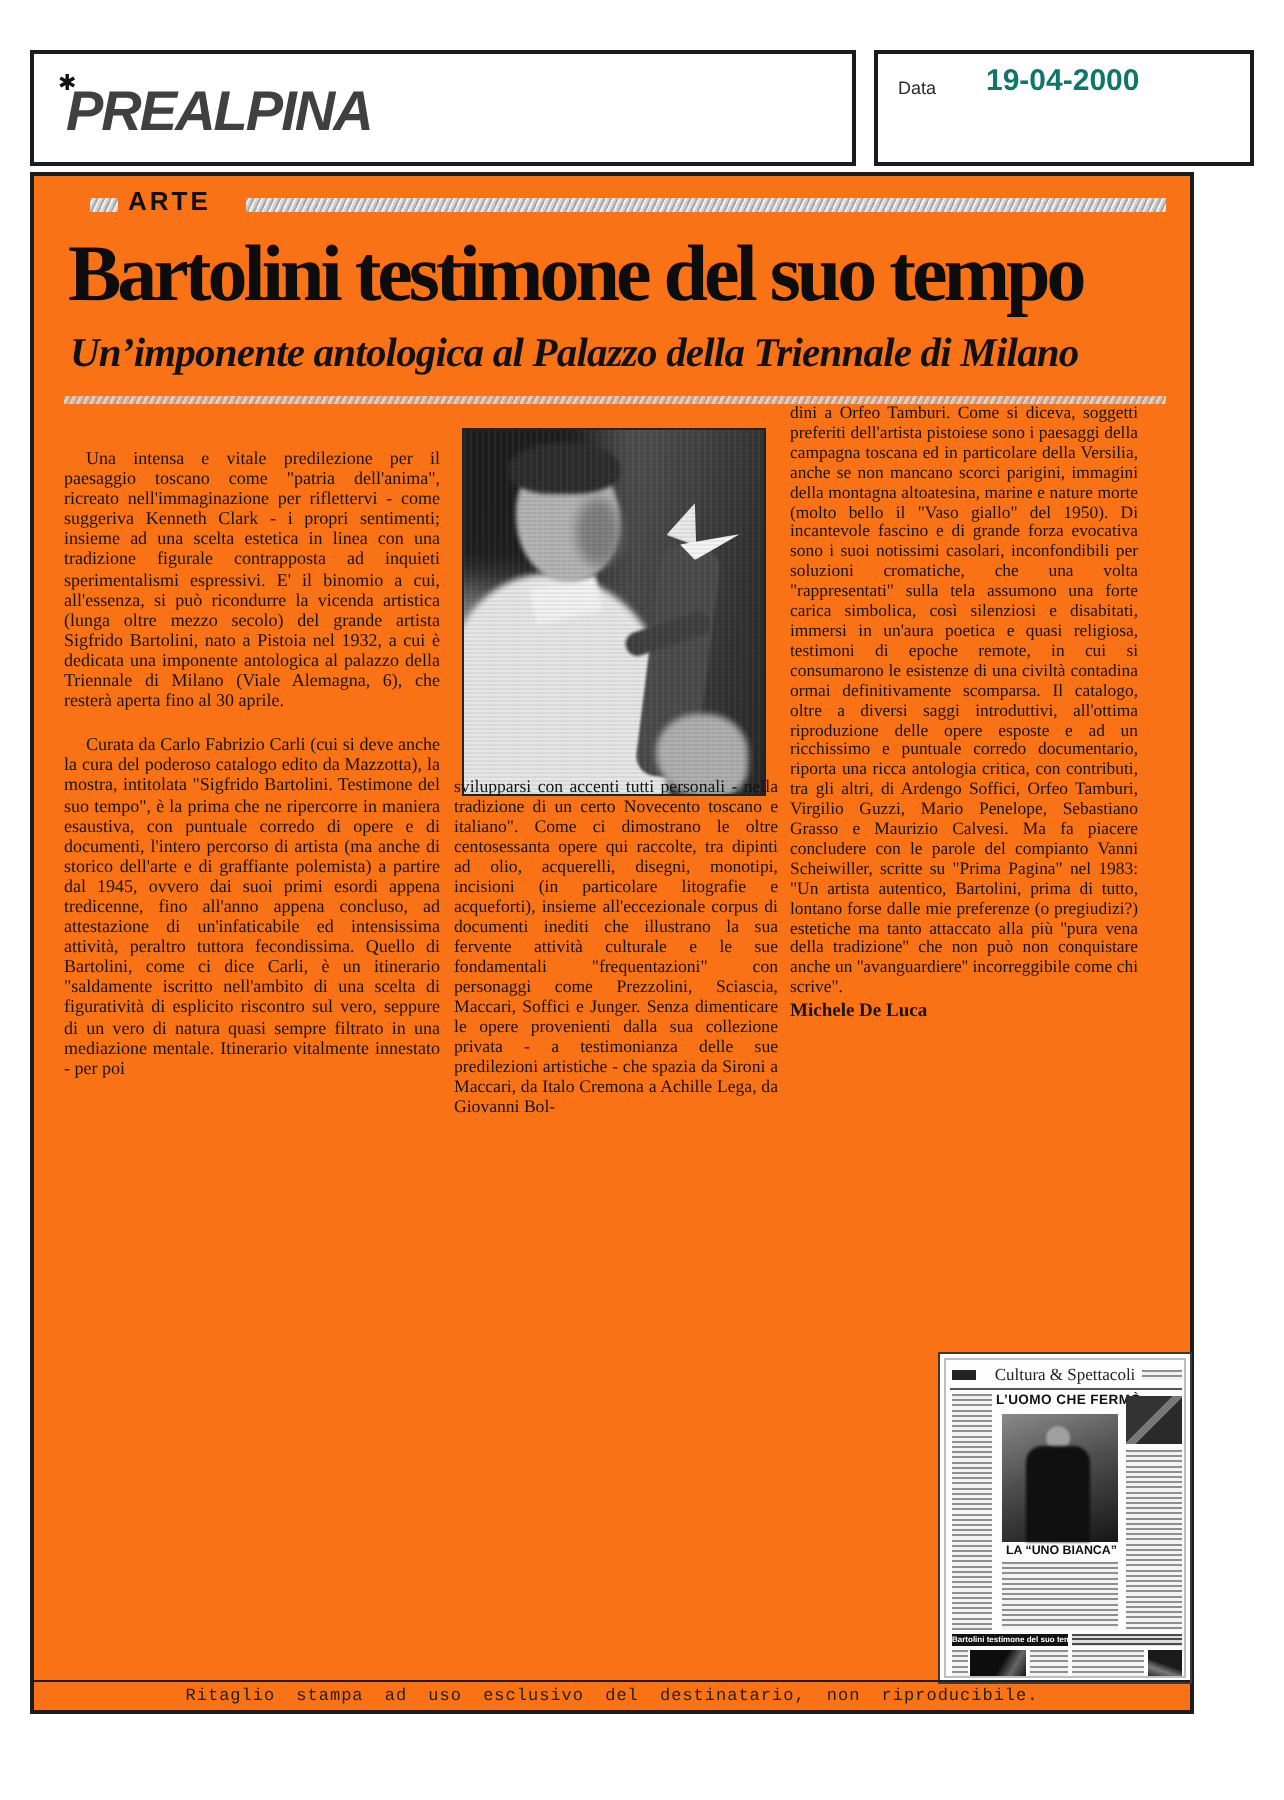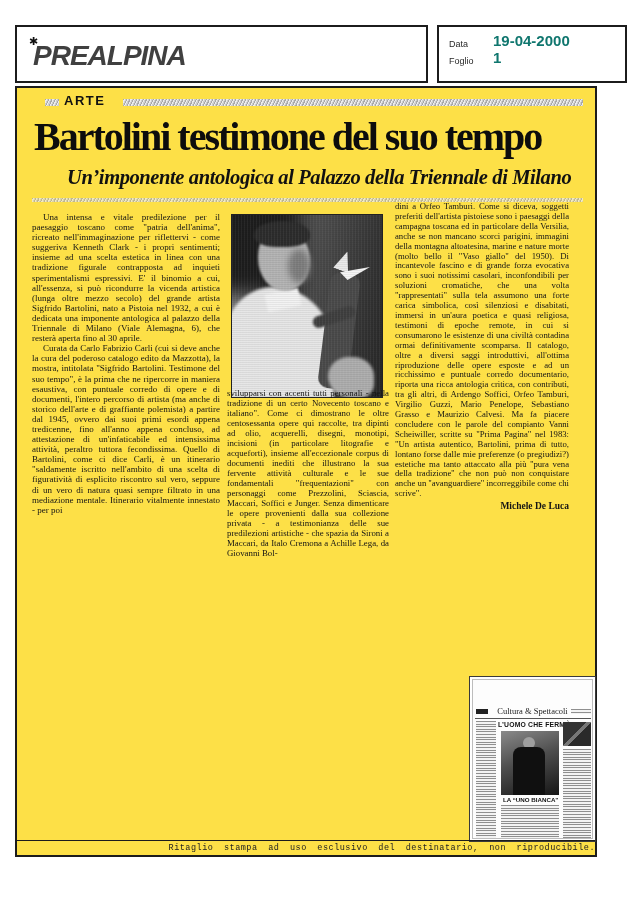--- a/index.html
+++ b/index.html
@@ -22,53 +22,53 @@
   .logo-mark { position:absolute; left:12px; top:8px; font-size:11px; font-style:normal; color:#111; }
   .meta-row { display:flex; align-items:flex-end; height:17px; }
   .meta-label {
     width:44px; font-family:"Liberation Sans", sans-serif; font-size:9px; color:#2a2a2a;
   }
   .meta-value {
     font-family:"Liberation Sans", sans-serif; font-size:15px; font-weight:600; color:#0f766e;
   }
 
   
-  .article-box { left:15px; top:86px; width:582px; height:771px; border:2px solid #1c1c1c; background:#fde047; }
+  .article-box { left:15px; top:86px; width:582px; height:771px; border:2px solid #1c1c1c; background:#f97316; }
 
   .hatch {
     background:repeating-linear-gradient(115deg, #a9a9a9 0 1px, #ededed 1px 2px, #cfcfcf 2px 3px);
   }
   .arte-pre   { left:28px; top:11px; width:14px; height:7px; }
   .arte-label {
     left:47px; top:5px; font-family:"Liberation Sans", sans-serif;
     font-weight:bold; font-size:13px; letter-spacing:1.5px; color:#111;
   }
   .arte-strip { left:106px; top:11px; width:460px; height:7px; }
 
   .title {
     left:17px; top:25px; width:560px; white-space:nowrap;
     font-family:"Liberation Serif", serif; font-weight:bold;
     font-size:40px; letter-spacing:-2px; color:#0d0d0d;
   }
   .subtitle {
     left:18px; top:78px; width:556px; white-space:nowrap;
     font-family:"Liberation Serif", serif; font-style:italic;
-    font-size:20.5px; letter-spacing:-0.4px; color:#111;margin-left:32px;
+    font-size:20.5px; letter-spacing:-0.4px; color:#111;
   }
   .headline-rule { left:15px; top:110px; width:551px; height:4px; opacity:.75; }
 
   
   .col {
     font-family:"Liberation Serif", serif; text-align:justify; color:#141414;
   }
-  .col p { text-indent:11px; }
+  .col p { text-indent:11px;margin-top:12px; }
   .col1 { left:15px;  top:124px; width:188px; font-size:9px;  line-height:10.1px; }
   .col2 { left:210px; top:300px; width:162px; font-size:8.8px; line-height:10px; }
   .col3 { left:378px; top:114px; width:174px; font-size:8.7px; line-height:9.9px; }
-  .byline { text-align:right; font-weight:bold; font-size:9.5px; margin-top:3px; }
+  .byline { text-align:left; font-weight:bold; font-size:9.5px; margin-top:3px; }
 
   
   .photo {
     left:214px; top:126px; width:152px; height:184px;
     border:1px solid #222; overflow:hidden;
     background:linear-gradient(100deg, #9a9a9a 0%, #555 40%, #262626 100%);
   }
   .photo > div { position:absolute; }
   .ph-shadow { left:-20px; top:-30px; width:90px; height:110px; background:#1d1d1d; filter:blur(10px); }
   .ph-head  { left:26px; top:12px; width:52px; height:64px; background:#b3b3b3; border-radius:46% 54% 48% 52%; filter:blur(1px); }
@@ -81,21 +81,21 @@
   .ph-nose  { left:108px; top:52px; width:30px; height:13px; background:#f5f5f5; clip-path:polygon(0 40%, 100% 0, 25% 100%); filter:blur(.4px); }
   .ph-puparm{ left:80px; top:96px; width:44px; height:12px; background:#3f3f3f; border-radius:6px; transform:rotate(-18deg); filter:blur(.8px); }
   .ph-hand  { left:96px; top:142px; width:46px; height:42px; background:#adadad; border-radius:50% 50% 40% 60%; filter:blur(1.5px); }
   .ph-grain { left:0; top:0; width:100%; height:100%;
     background:repeating-linear-gradient(0deg, rgba(0,0,0,.06) 0 1px, transparent 1px 2px),
                repeating-linear-gradient(90deg, rgba(255,255,255,.05) 0 1px, transparent 1px 3px); }
 
   
   .inset { left:452px; top:588px; width:127px; height:166px; border:1.5px solid #3a3a3a; background:#fff; }
   .inset-page { position:absolute; left:2px; top:2px; right:2px; bottom:2px; border:1px solid #bdbdbd; background:#fdfdfd; overflow:hidden; }
-  .inset-page > div { position:absolute;margin-top:24px; }
+  .inset-page > div { position:absolute; }
   .noise { background:repeating-linear-gradient(180deg, #8f8f8f 0 1px, #f3f3f3 1px 2.6px); }
   .noise-d { background:repeating-linear-gradient(180deg, #4b4b4b 0 1px, #ddd 1px 2.2px); }
   .in-hdr-blob { left:3px; top:5px; width:12px; height:5px; background:#222; }
   .in-hdr {
     left:0; top:2px; width:100%; text-align:center;
     font-family:"Liberation Serif", serif; font-size:8.5px; color:#222;
   }
   .in-hdr-side { left:98px; top:5px; width:20px; height:5px; }
   .in-rule { left:2px; top:14px; width:116px; height:1px; background:#555; }
   .in-head1 {
@@ -121,45 +121,41 @@
   .in-sub-l-photo { left:12px; top:145px; width:28px; height:14px; background:linear-gradient(120deg,#0d0d0d 55%, #666 75%, #111); }
   .in-sub-l-noise1 { left:3px; top:145px; width:8px; height:14px; }
   .in-sub-l-noise2 { left:42px; top:145px; width:19px; height:14px; }
   .in-sub-r-bar { left:63px; top:137px; width:55px; height:6px; }
   .in-sub-r-noise { left:63px; top:145px; width:36px; height:14px; }
   .in-sub-r-photo { left:101px; top:145px; width:17px; height:14px; background:linear-gradient(200deg,#1a1a1a 50%, #7a7a7a 70%, #222); }
 
   
   .footer-strip {
     left:0; bottom:0; width:100%; height:15px; border-top:1.5px solid #1c1c1c;
-    display:flex; align-items:center; justify-content:flex-end;
+    display:flex; align-items:center; justify-content:center;
   }
   .footer-text {
     font-family:"Liberation Mono", monospace; font-size:8.5px; color:#222;
     letter-spacing:.5px; word-spacing:5px;
   }
 </style>
 </head>
 <body>
 
 <div class="page">
 
   <div class="abs hdr-left">
     <span class="logo-mark">✱</span>
     <span class="logo">PREALPINA</span>
   </div>
 
   <div class="abs hdr-right">
     <div class="meta-row">
       <span class="meta-label">Data</span>
       <span class="meta-value">19-04-2000</span>
-    </div>
-    <div class="meta-row">
-      <span class="meta-label">Foglio</span>
-      <span class="meta-value">1</span>
     </div>
   </div>
 
   <div class="abs article-box">
 
     <div class="abs hatch arte-pre"></div>
     <div class="abs arte-label">ARTE</div>
     <div class="abs hatch arte-strip"></div>
 
     <h1 class="abs title">Bartolini testimone del suo tempo</h1>

